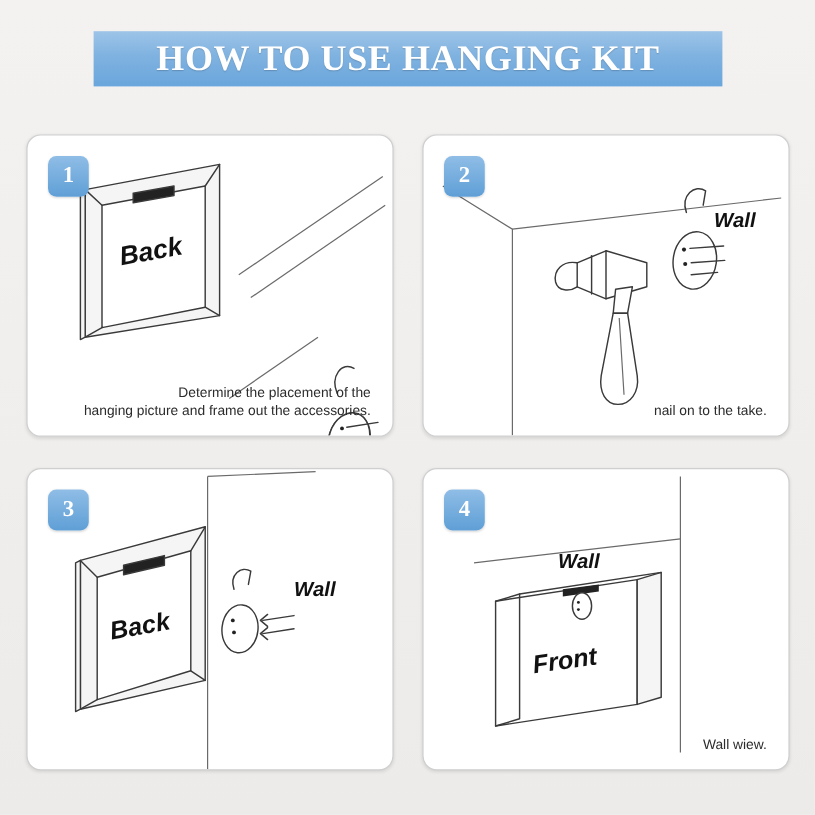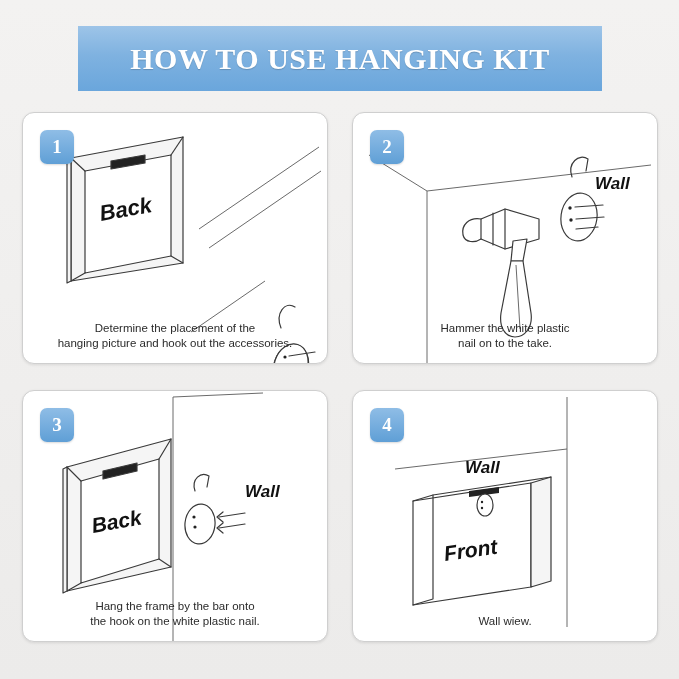--- a/index.html
+++ b/index.html
@@ -19,21 +19,21 @@
     height: 679px;
     background: linear-gradient(180deg, #f3f2f1 0%, #ecebea 100%);
   }
 
   
   .title-banner {
     position: absolute;
     left: 78px;
     top: 26px;
     width: 524px;
-    height: 65px;
+    height: 46px;
     background: linear-gradient(180deg, #9dc4e8 0%, #7fb2e0 45%, #6aa6dc 100%);
     display: flex;
     align-items: center;
     justify-content: center;
   }
   .title-text {
     font-family: "Liberation Serif", serif;
     font-weight: bold;
     font-size: 30px;
     letter-spacing: 0.5px;
@@ -88,21 +88,21 @@
     left: 0;
     right: 0;
     bottom: 12px;
     text-align: center;
     font-family: "Liberation Sans", sans-serif;
     font-size: 11.5px;
     line-height: 15px;
     color: #2b2b2b;
     padding: 0 18px;
   }
-  .caption .line { display: block; }
+  .caption .line { display: block; text-align: right; }
 
   .art {
     position: absolute;
     left: 0; top: 0;
     width: 304px;
     height: 250px;
   }
   svg { display: block; }
   .stroke {
     fill: none;
@@ -170,21 +170,21 @@
           <ellipse class="fill-white stroke" cx="268" cy="252" rx="16.5" ry="21.5" transform="rotate(18 268 252)"></ellipse>
           <line class="stroke" x1="266" y1="243" x2="292" y2="239"></line>
           <line class="stroke" x1="268" y1="255" x2="294" y2="251"></line>
           <circle class="fill-dark" cx="262" cy="244" r="1.6"></circle>
           <circle class="fill-dark" cx="264" cy="256" r="1.6"></circle>
         </g>
       </svg>
       <div class="step-badge">1</div>
       <div class="caption">
         <span class="line">Determine the placement of the</span>
-        <span class="line">hanging picture and hook out the accessories.</span>
+        <span class="line">hanging picture and frame out the accessories.</span>
       </div>
     </div>
 
     <div class="panel p2">
       <svg class="art" viewBox="0 0 304 250">
 
         <g>
           <polyline class="stroke-thin" points="16,42 74,78 74,250"></polyline>
           <polyline class="stroke-thin" points="74,78 298,52"></polyline>
         </g>
@@ -209,21 +209,20 @@
           <line class="stroke" x1="222" y1="94" x2="250" y2="92"></line>
           <line class="stroke" x1="223" y1="106" x2="251" y2="104"></line>
           <line class="stroke" x1="223" y1="116" x2="245" y2="114"></line>
           <circle class="fill-dark" cx="217" cy="95" r="1.7"></circle>
           <circle class="fill-dark" cx="218" cy="107" r="1.7"></circle>
         </g>
         <text class="label-italic" x="242" y="76" font-size="17">Wall</text>
       </svg>
       <div class="step-badge">2</div>
       <div class="caption">
-        <span class="line">Hammer the white plastic</span>
         <span class="line">nail on to the take.</span>
       </div>
     </div>
 
     <div class="panel p3">
       <svg class="art" viewBox="0 0 304 250">
 
         <g>
           <polyline class="stroke-thin" points="150,6 150,250"></polyline>
           <polyline class="stroke-thin" points="150,6 240,2"></polyline>
@@ -252,24 +251,20 @@
         </g>
         <g>
           <line class="stroke" x1="196" y1="126" x2="222" y2="122"></line>
           <polyline class="stroke" points="200,121 194,126 200,131"></polyline>
           <line class="stroke" x1="196" y1="137" x2="222" y2="133"></line>
           <polyline class="stroke" points="200,132 194,137 200,142"></polyline>
         </g>
         <text class="label-italic" x="222" y="106" font-size="17">Wall</text>
       </svg>
       <div class="step-badge">3</div>
-      <div class="caption">
-        <span class="line">Hang the frame by the bar onto</span>
-        <span class="line">the hook on the white plastic nail.</span>
-      </div>
     </div>
 
     <div class="panel p4">
       <svg class="art" viewBox="0 0 304 250">
 
         <g>
           <polyline class="stroke-thin" points="214,6 214,236"></polyline>
           <polyline class="stroke-thin" points="42,78 214,58"></polyline>
         </g>
         <text class="label-italic" x="112" y="82" font-size="17">Wall</text>

